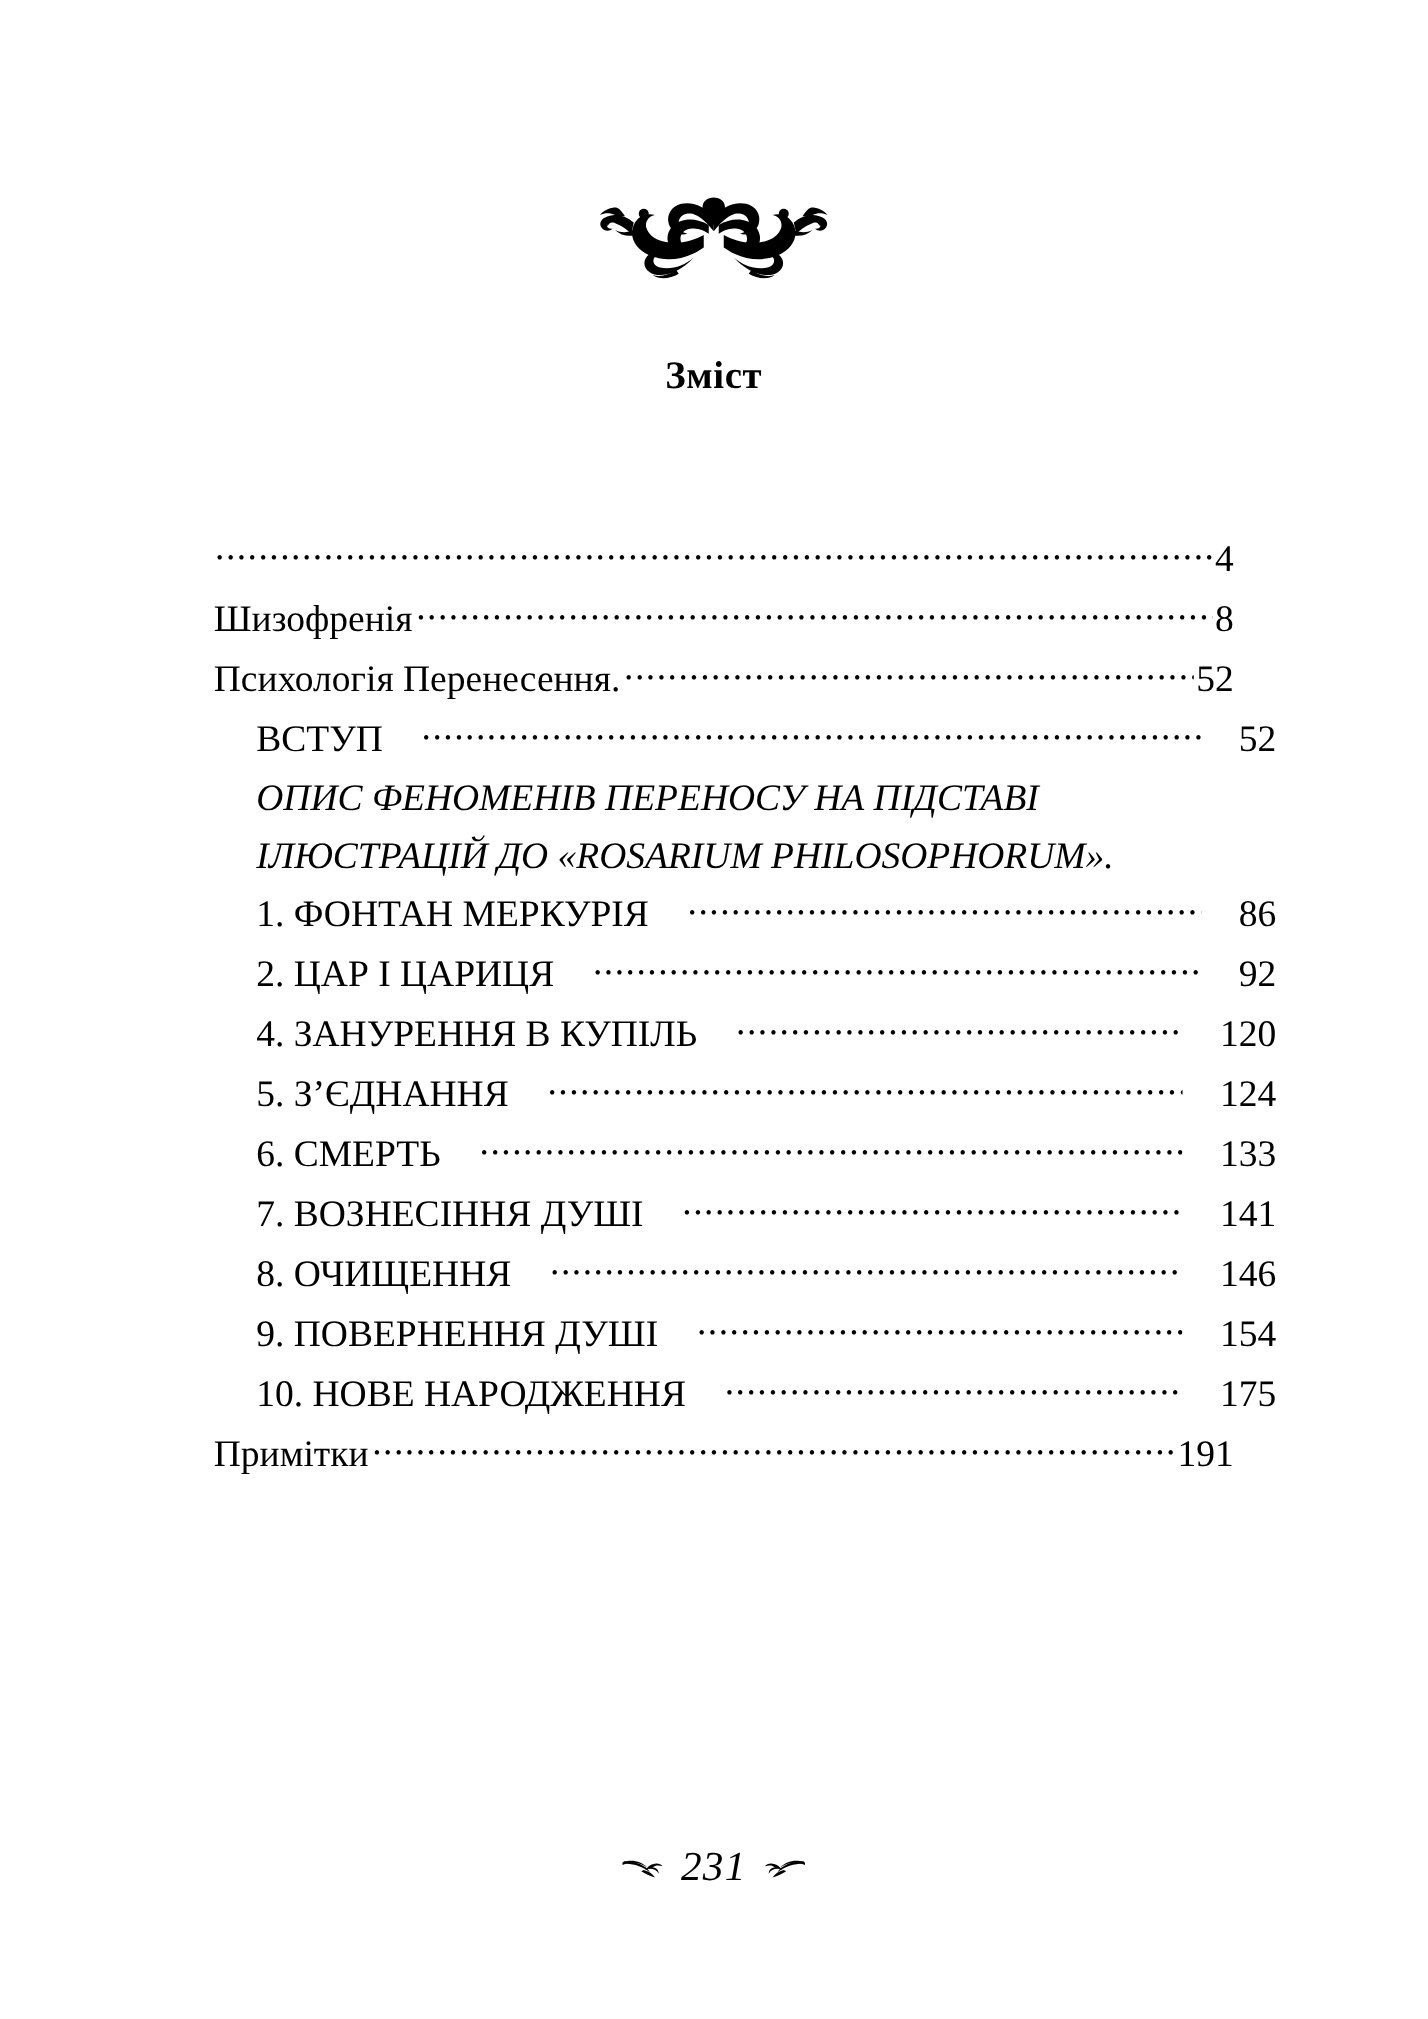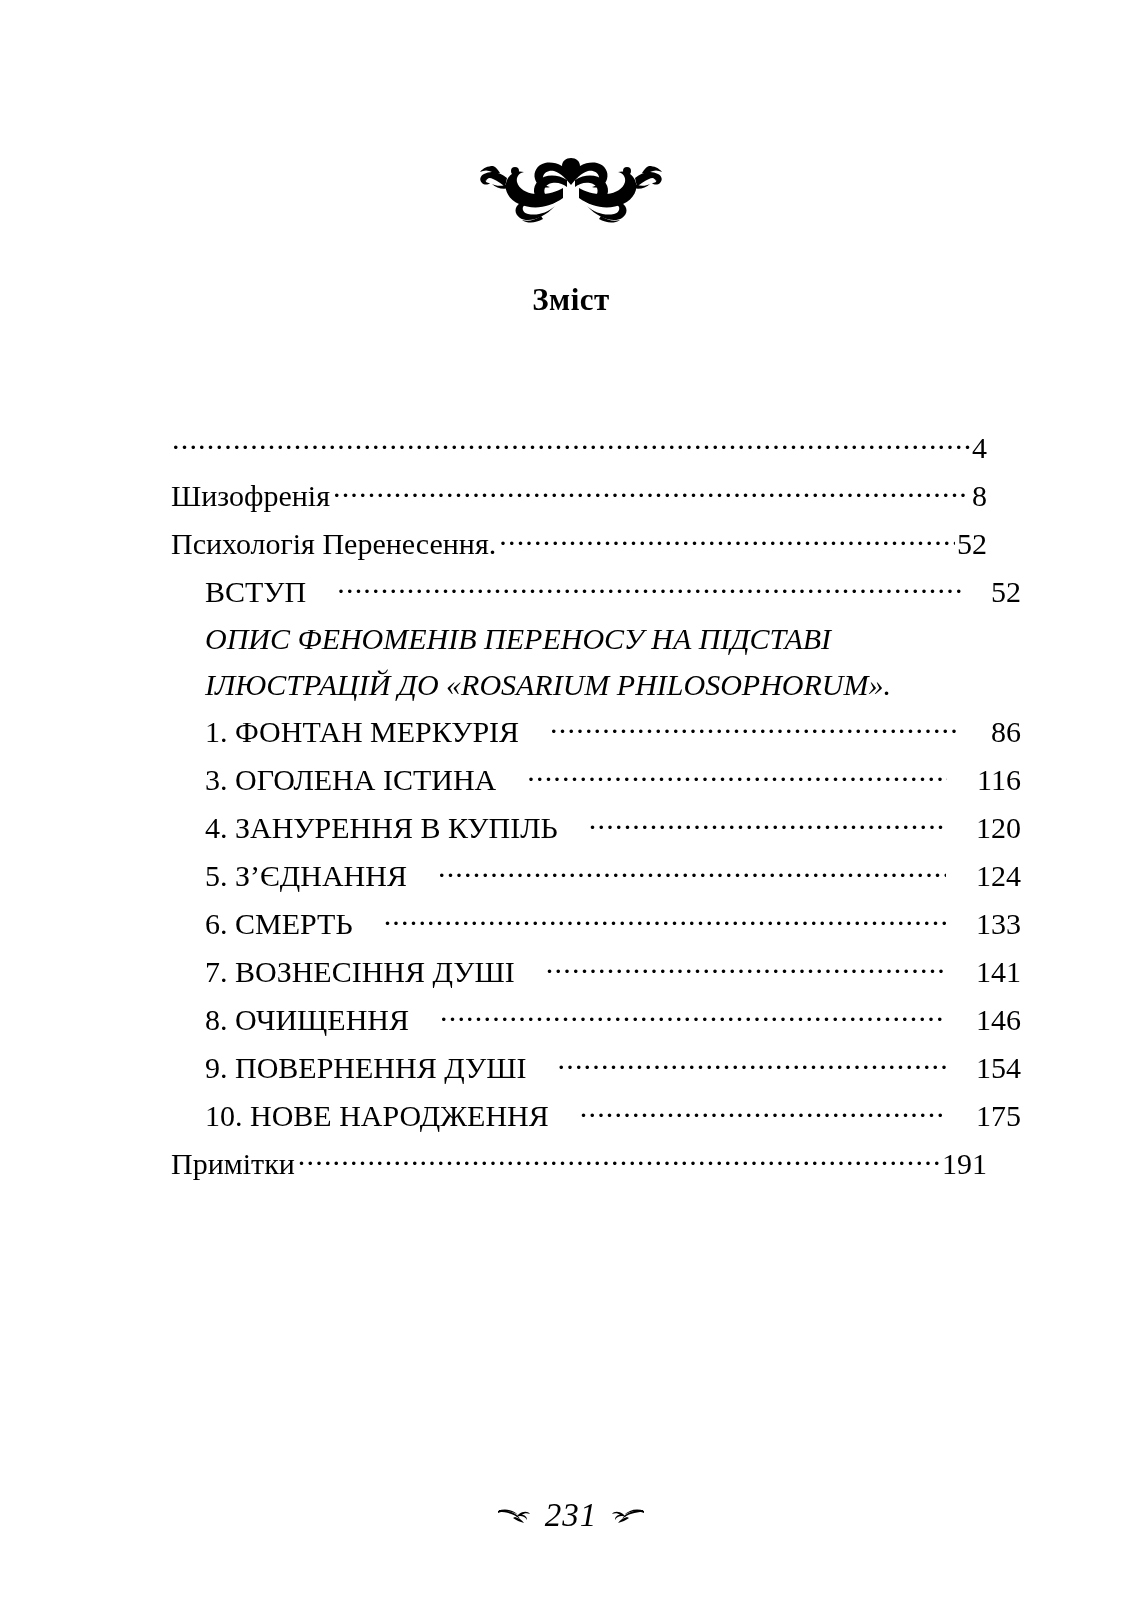--- a/index.html
+++ b/index.html
@@ -112,21 +112,20 @@
     left: 0;
     top: 1478px;
     width: 1142px;
     text-align: center;
     line-height: 1;
   }
   .footer-inner {
     display: inline-flex;
     align-items: center;
     gap: 14px;
-    margin-top: 21px;
   }
   .footer-number {
     font-size: 33px;
     font-style: italic;
     letter-spacing: 1px;
   }
   .footer-orn { line-height: 0; }
   .footer-orn.right svg { transform: scaleX(-1); }
 </style>
 </head>
@@ -190,23 +189,23 @@
     </div>
     <div class="toc-entry level-2 wrap">
       <span class="toc-label-block">ОПИС ФЕНОМЕНІВ ПЕРЕНОСУ НА ПІДСТАВІ ІЛЮСТРАЦІЙ ДО «ROSARIUM PHILOSOPHORUM».</span>
     </div>
     <div class="toc-entry level-2">
       <span class="toc-label">1. ФОНТАН МЕРКУРІЯ</span>
       <span class="toc-leader"></span>
       <span class="toc-page">86</span>
     </div>
     <div class="toc-entry level-2">
-      <span class="toc-label">3. ОГОЛЕНА ІСТИНА</span>
-      <span class="toc-leader"></span>
-      <span class="toc-page">116</span>
+      <span class="toc-label">2. ЦАР І ЦАРИЦЯ</span>
+      <span class="toc-leader"></span>
+      <span class="toc-page">92</span>
     </div>
     <div class="toc-entry level-2">
       <span class="toc-label">4. ЗАНУРЕННЯ В КУПІЛЬ</span>
       <span class="toc-leader"></span>
       <span class="toc-page">120</span>
     </div>
     <div class="toc-entry level-2">
       <span class="toc-label">5. З’ЄДНАННЯ</span>
       <span class="toc-leader"></span>
       <span class="toc-page">124</span>

